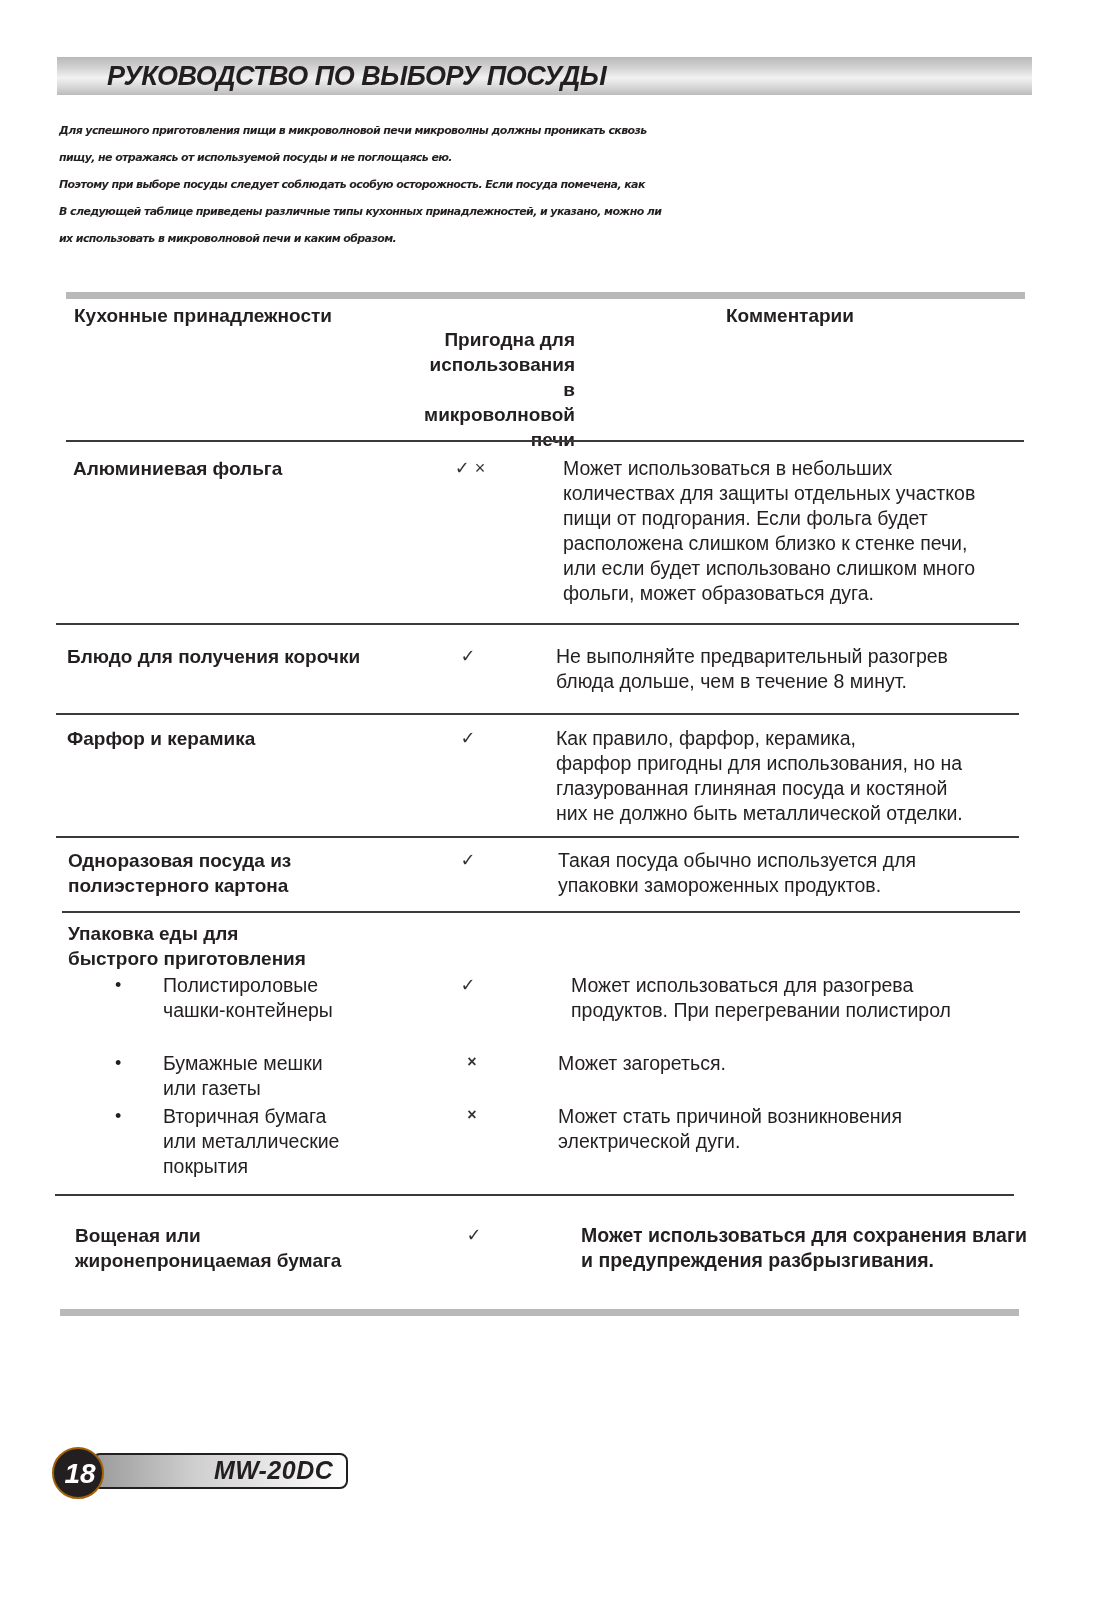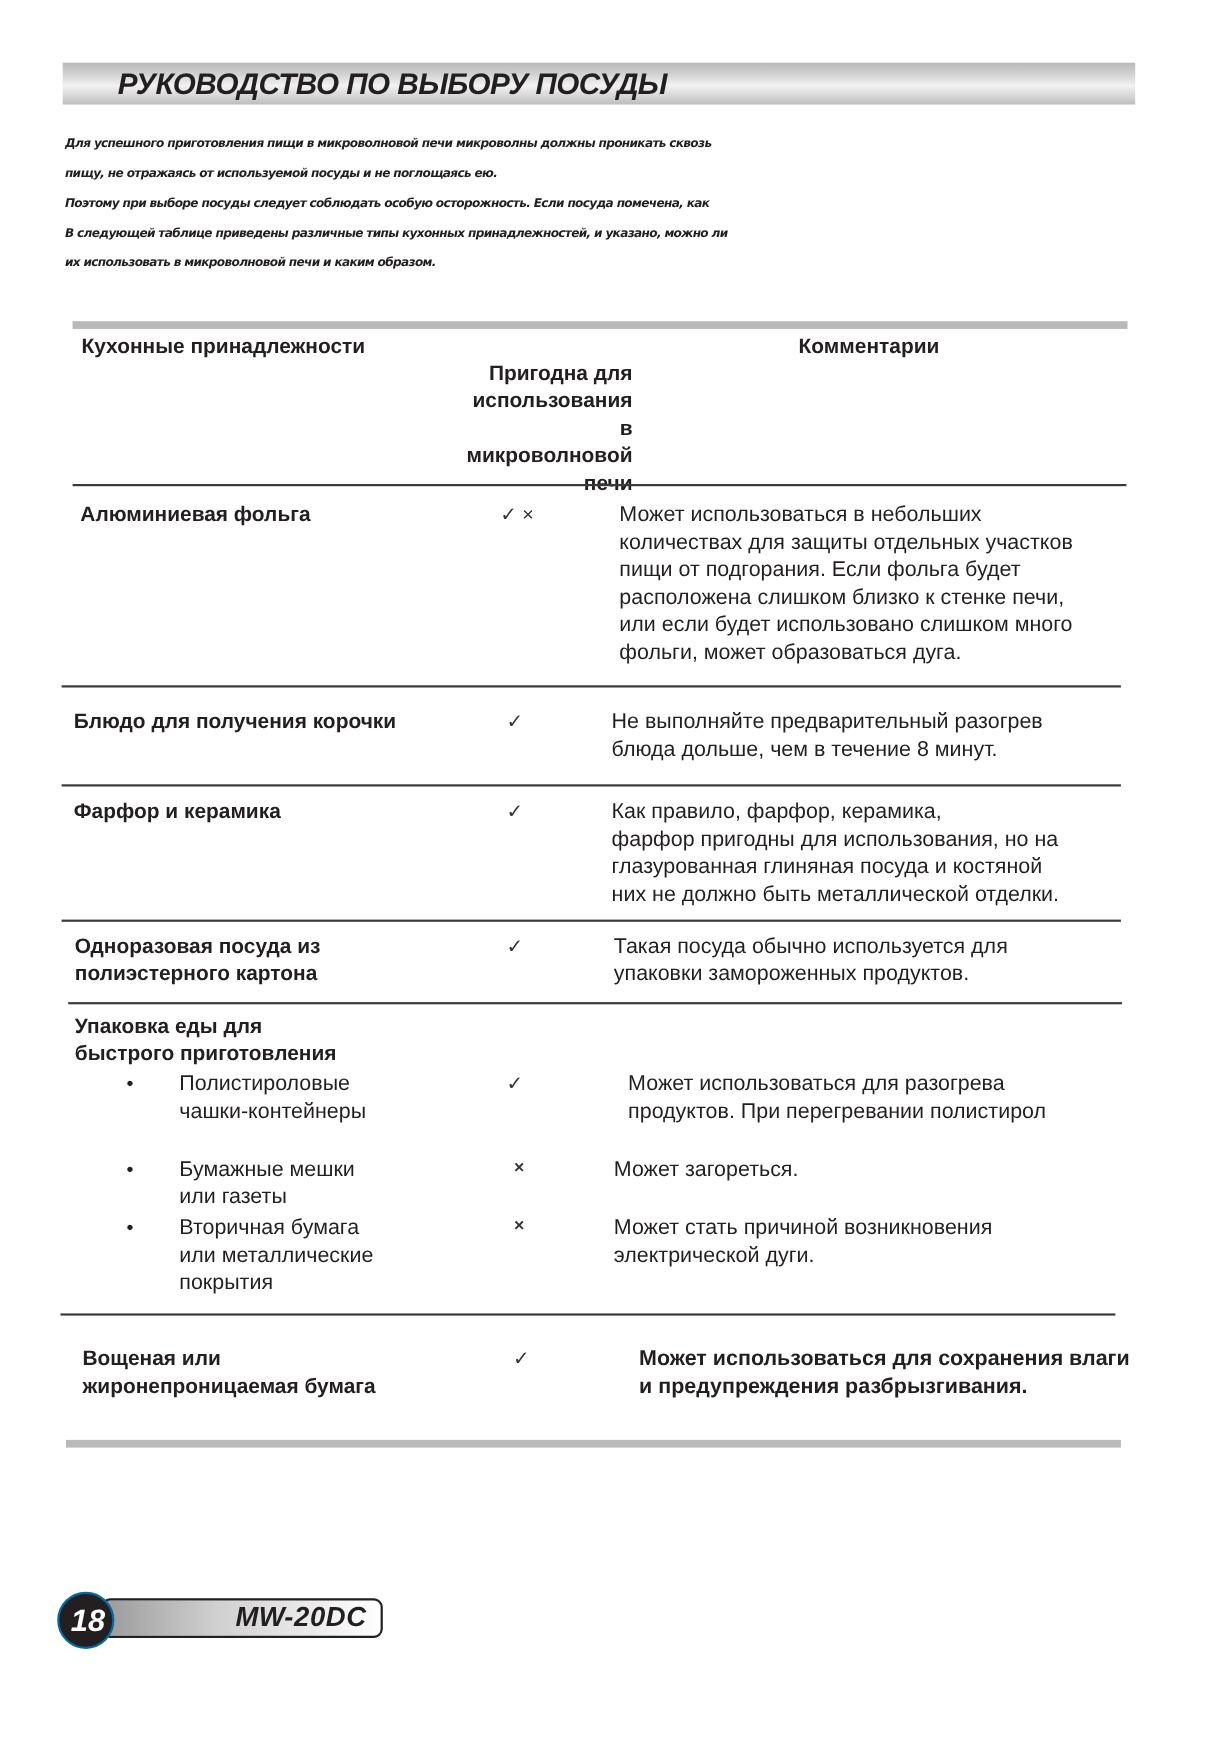--- a/index.html
+++ b/index.html
@@ -31,21 +31,21 @@
   .bullet { position: absolute; font-size: 18px; line-height: 25px; }
   .mark-x { font-size: 16px; font-weight: bold; }
 
   .footer { position: absolute; left: 52px; top: 1447px; width: 300px; height: 52px; }
   .footer-bar { position: absolute; left: 40px; top: 6px; width: 252px; height: 32px;
     border: 2px solid #231f20; border-radius: 8px;
     background: linear-gradient(to right, #9a9a9a 0%, #cfcfcf 40%, #ffffff 100%); }
   .footer-model { position: absolute; left: 120px; top: 1px; font-size: 25px; font-weight: bold;
     font-style: italic; color: #231f20; letter-spacing: 0.5px; }
   .footer-circle { position: absolute; left: 0; top: 0; width: 52px; height: 52px; border-radius: 50%;
-    background: #231f20; border: 2px solid #0369a1; box-sizing: border-box; }
+    background: #231f20; border: 2px solid #a16207; box-sizing: border-box; }
   .footer-page { position: absolute; left: 0; top: 9px; width: 52px; text-align: center; color: #fff;
     font-size: 28px; font-weight: bold; font-style: italic; }
 </style>
 </head>
 <body>
 
 <div class="title-bar">
   <div class="title-text">РУКОВОДСТВО ПО ВЫБОРУ ПОСУДЫ</div>
 </div>
 

